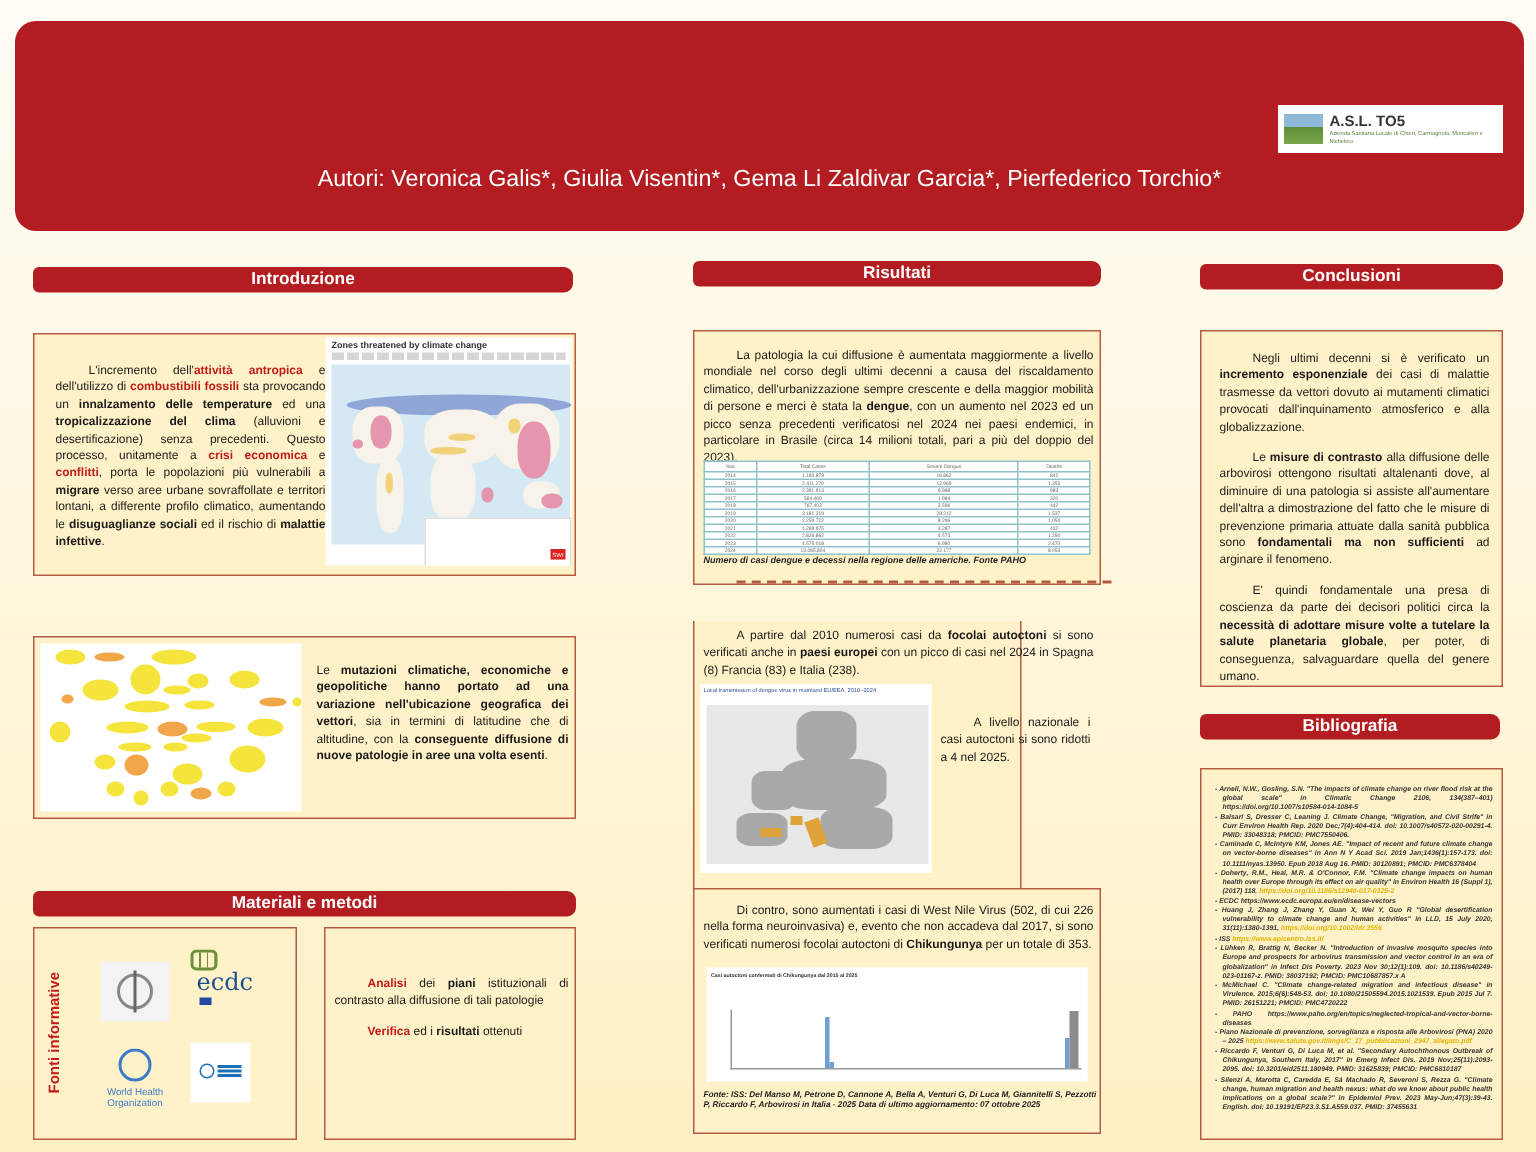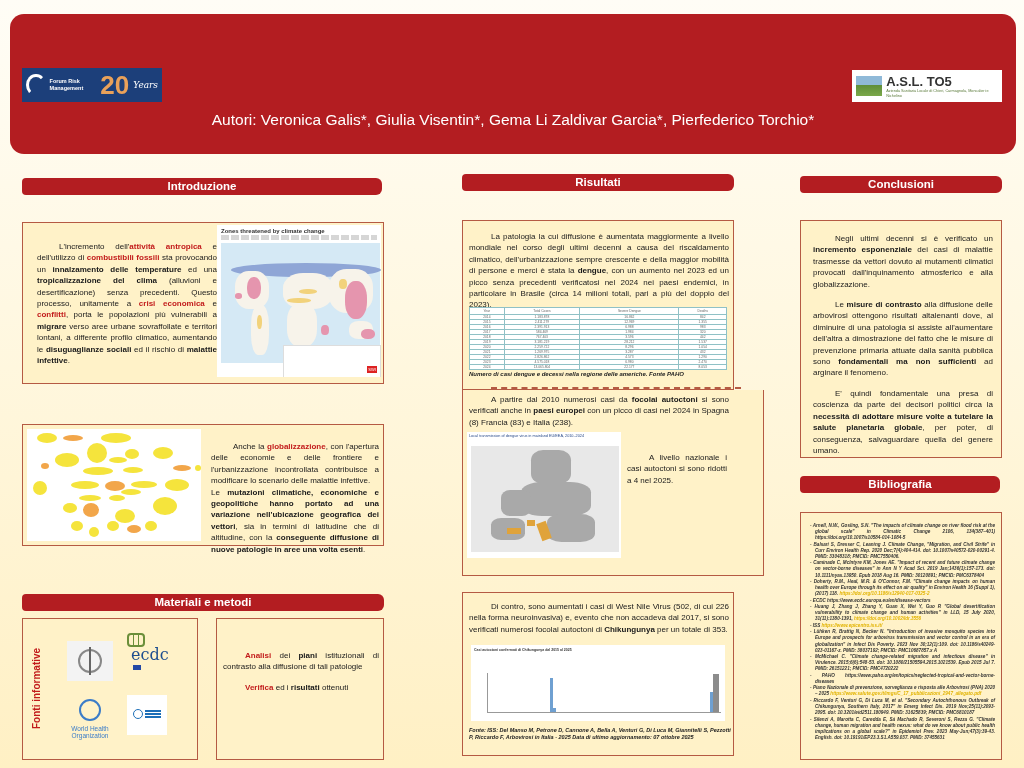--- a/index.html
+++ b/index.html
@@ -28,21 +28,21 @@
   }
   .logo-left .wave { width: 22px; height: 22px; border-radius: 50%; border: 3px solid #fff; border-right-color: transparent; border-bottom-color: transparent; }
   .logo-left .frm { color: #fff; font-size: 5.5px; font-weight: bold; line-height: 7px; width: 55px; }
   .logo-left .twenty { color: #e9a15a; font-size: 26px; font-weight: bold; line-height: 26px; }
   .logo-left .years { color: #fff; font-style: italic; font-size: 9px; font-family: "DejaVu Serif", serif; }
   .logo-right {
     position: absolute; right: 14px; top: 56px; width: 150px; height: 32px;
     background: #fff; display: flex; align-items: center; padding: 0 4px; gap: 4px;
   }
   .logo-right .land { width: 28px; height: 20px; background: linear-gradient(180deg,#8fb9d8 0%,#8fb9d8 45%,#5f8e3a 45%,#7aa84a 100%); }
-  .logo-right .asl { font-size: 13px; font-weight: bold; color: #333; }
+  .logo-right .asl { font-size: 10px; font-weight: bold; color: #333; }
   .logo-right .sub { font-size: 3.8px; color: #5a7a3a; line-height: 5px; }
 
   .sec-bar {
     position: absolute; height: 17px; background: #b31d21; color: #fff;
     font-weight: bold; font-size: 11.5px; text-align: center; line-height: 17px;
     border-radius: 4px 6px 6px 4px;
   }
   .box {
     position: absolute; border: 1.6px solid #b55a43; background: #fff2c8;
   }
@@ -90,26 +90,20 @@
   .refs li { list-style: none; padding-left: 6px; text-indent: -5px; margin-bottom: 0.4px; text-align: justify; }
   .refs li::before { content: "- "; }
   .refs .lnk { color: #e2b300; }
 
   .vert { position: absolute; left: 8px; top: 38px; transform: rotate(-90deg); transform-origin: left top; font-size: 10px; font-weight: bold; color: #c21b1b; white-space: nowrap; }
 </style>
 </head>
 <body>
 
 <div class="header">
-  <div class="logo-left">
-    <div class="wave"></div>
-    <div class="frm">Forum Risk Management</div>
-    <div class="twenty">20</div>
-    <div class="years">Years</div>
-  </div>
   <div class="logo-right">
     <div class="land"></div>
     <div>
       <div class="asl">A.S.L. TO5</div>
       <div class="sub">Azienda Sanitaria Locale di Chieri, Carmagnola, Moncalieri e Nichelino</div>
     </div>
   </div>
   <div class="authors">
     <div>Autori: Veronica Galis*, Giulia Visentin*, Gema Li Zaldivar Garcia*, Pierfederico Torchio*</div>
   </div>
@@ -172,21 +166,20 @@
     <div class="node" style="left:36px;top:74px;width:14px;height:10px;"></div>
     <div class="node" style="left:88px;top:80px;width:20px;height:14px;"></div>
     <div class="node" style="left:44px;top:92px;width:12px;height:10px;"></div>
     <div class="node" style="left:62px;top:98px;width:10px;height:10px;"></div>
     <div class="node" style="left:80px;top:92px;width:12px;height:10px;"></div>
     <div class="node o" style="left:100px;top:96px;width:14px;height:8px;"></div>
     <div class="node" style="left:118px;top:92px;width:12px;height:10px;"></div>
     <div class="node o" style="left:14px;top:34px;width:8px;height:6px;"></div>
   </div>
   <div class="p" style="position:absolute;left:188px;top:16px;width:168px;">
-    <div><span class="ind"></span><span>Anche la </span><span class="red">globalizzazione</span><span>, con l'apertura delle economie e delle frontiere e l'urbanizzazione incontrollata contribuisce a modificare lo scenario delle malattie infettive.</span></div>
     <div><span>Le </span><span class="b">mutazioni climatiche, economiche e geopolitiche hanno portato ad una variazione nell'ubicazione geografica dei vettori</span><span>, sia in termini di latitudine che di altitudine, con la </span><span class="b">conseguente diffusione di nuove patologie in aree una volta esenti</span><span>.</span></div>
   </div>
 </div>
 
 <div class="sec-bar" style="left:22px;top:594px;width:362px;">Materiali e metodi</div>
 
 <div class="box" style="left:22px;top:618px;width:176px;height:142px;">
   <div class="vert" style="top:110px;">Fonti informative</div>
   <div class="img-ph" style="left:44px;top:22px;width:46px;height:40px;background:#f3f3f3;">
     <div style="position:absolute;left:11px;top:8px;width:24px;height:24px;border:2px solid #888;border-radius:50%;"></div>
@@ -295,21 +288,21 @@
           <td>13.065.804</td>
           <td>22.177</td>
           <td>8.053</td>
         </tr>
       </tbody>
   </table>
   <div class="caption" style="position:absolute;left:6px;top:150px;">Numero di casi dengue e decessi nella regione delle americhe. Fonte PAHO</div>
   <div class="dash" style="top:166px;"></div>
 </div>
 
-<div class="box" style="left:462px;top:390px;width:302px;height:186px;border-top:none;">
+<div class="box" style="left:462px;top:414px;width:219px;height:186px;border-top:none;">
   <div class="p" style="position:absolute;left:6px;top:4px;width:260px;"><span class="ind"></span><span>A partire dal 2010 numerosi casi da </span><span class="b">focolai autoctoni</span><span> si sono verificati anche in </span><span class="b">paesi europei</span><span> con un picco di casi nel 2024 in Spagna (8) Francia (83) e Italia (238).</span></div>
   <div class="img-ph" style="left:4px;top:42px;width:154px;height:126px;">
     <div style="font-size:3.8px;color:#2b4c8a;padding:2px;">Local transmission of dengue virus in mainland EU/EEA, 2010–2024</div>
     <div class="eu">
       <div class="eu-c" style="left:60px;top:4px;width:40px;height:34px;"></div>
       <div class="eu-c" style="left:50px;top:36px;width:70px;height:34px;"></div>
       <div class="eu-c" style="left:30px;top:44px;width:30px;height:26px;"></div>
       <div class="eu-c" style="left:20px;top:72px;width:34px;height:22px;"></div>
       <div class="eu-c" style="left:76px;top:68px;width:48px;height:28px;"></div>
       <div class="eu-o" style="left:36px;top:82px;width:14px;height:6px;"></div>

